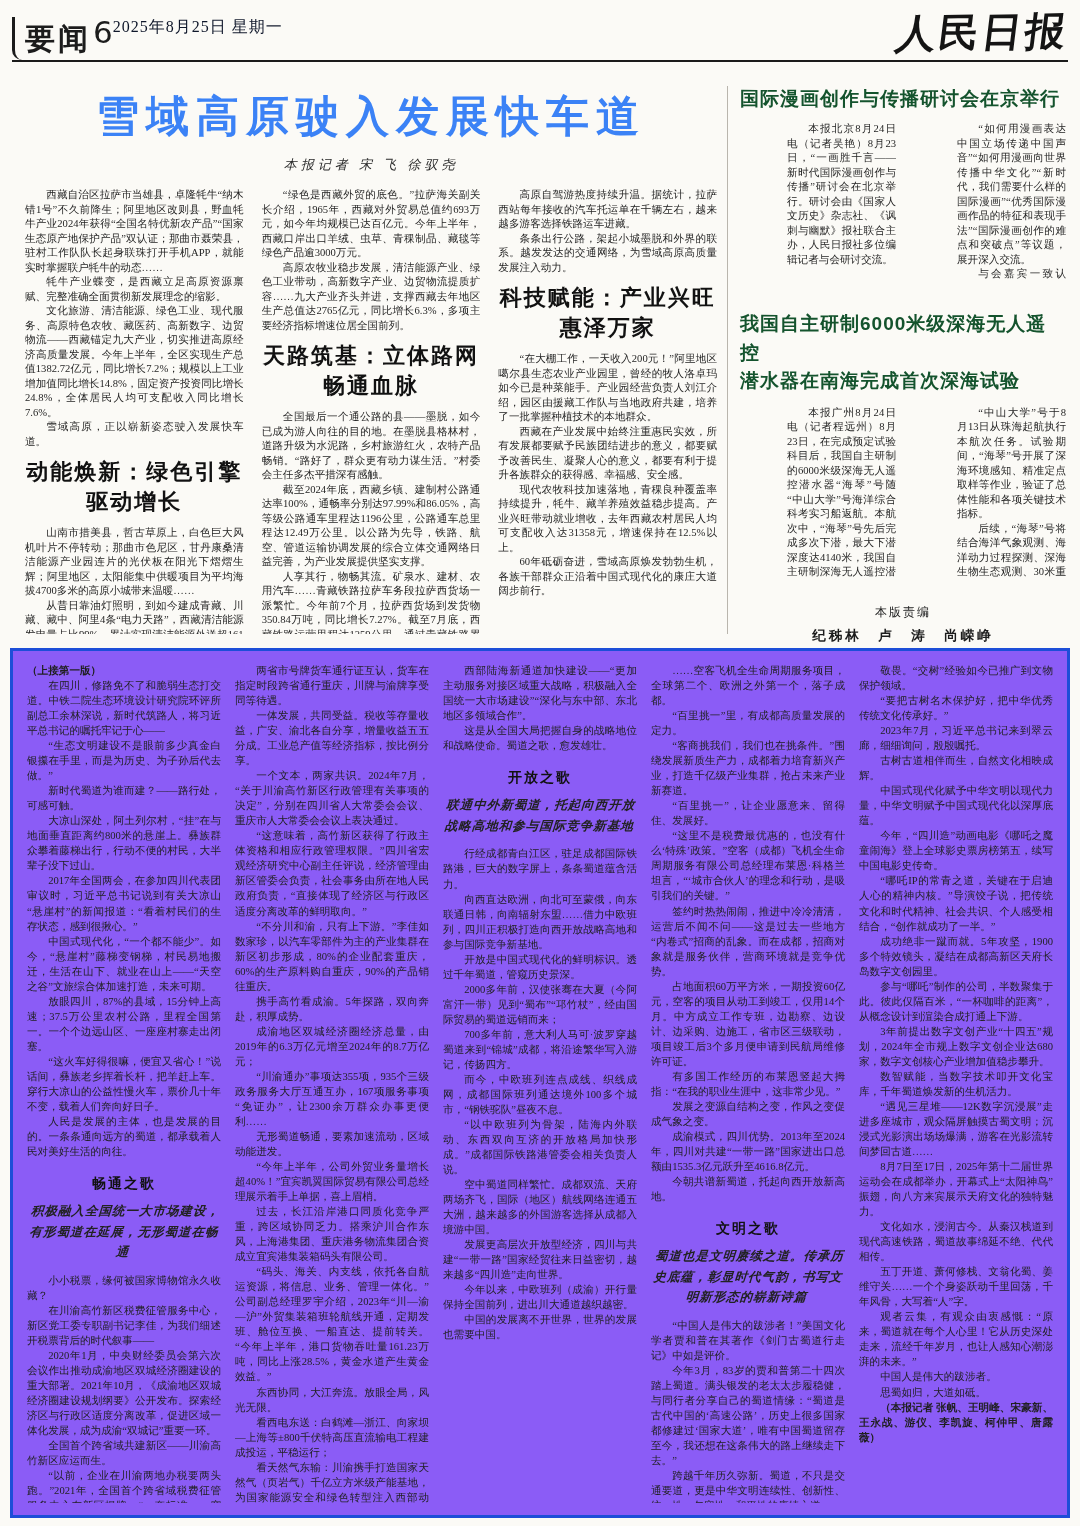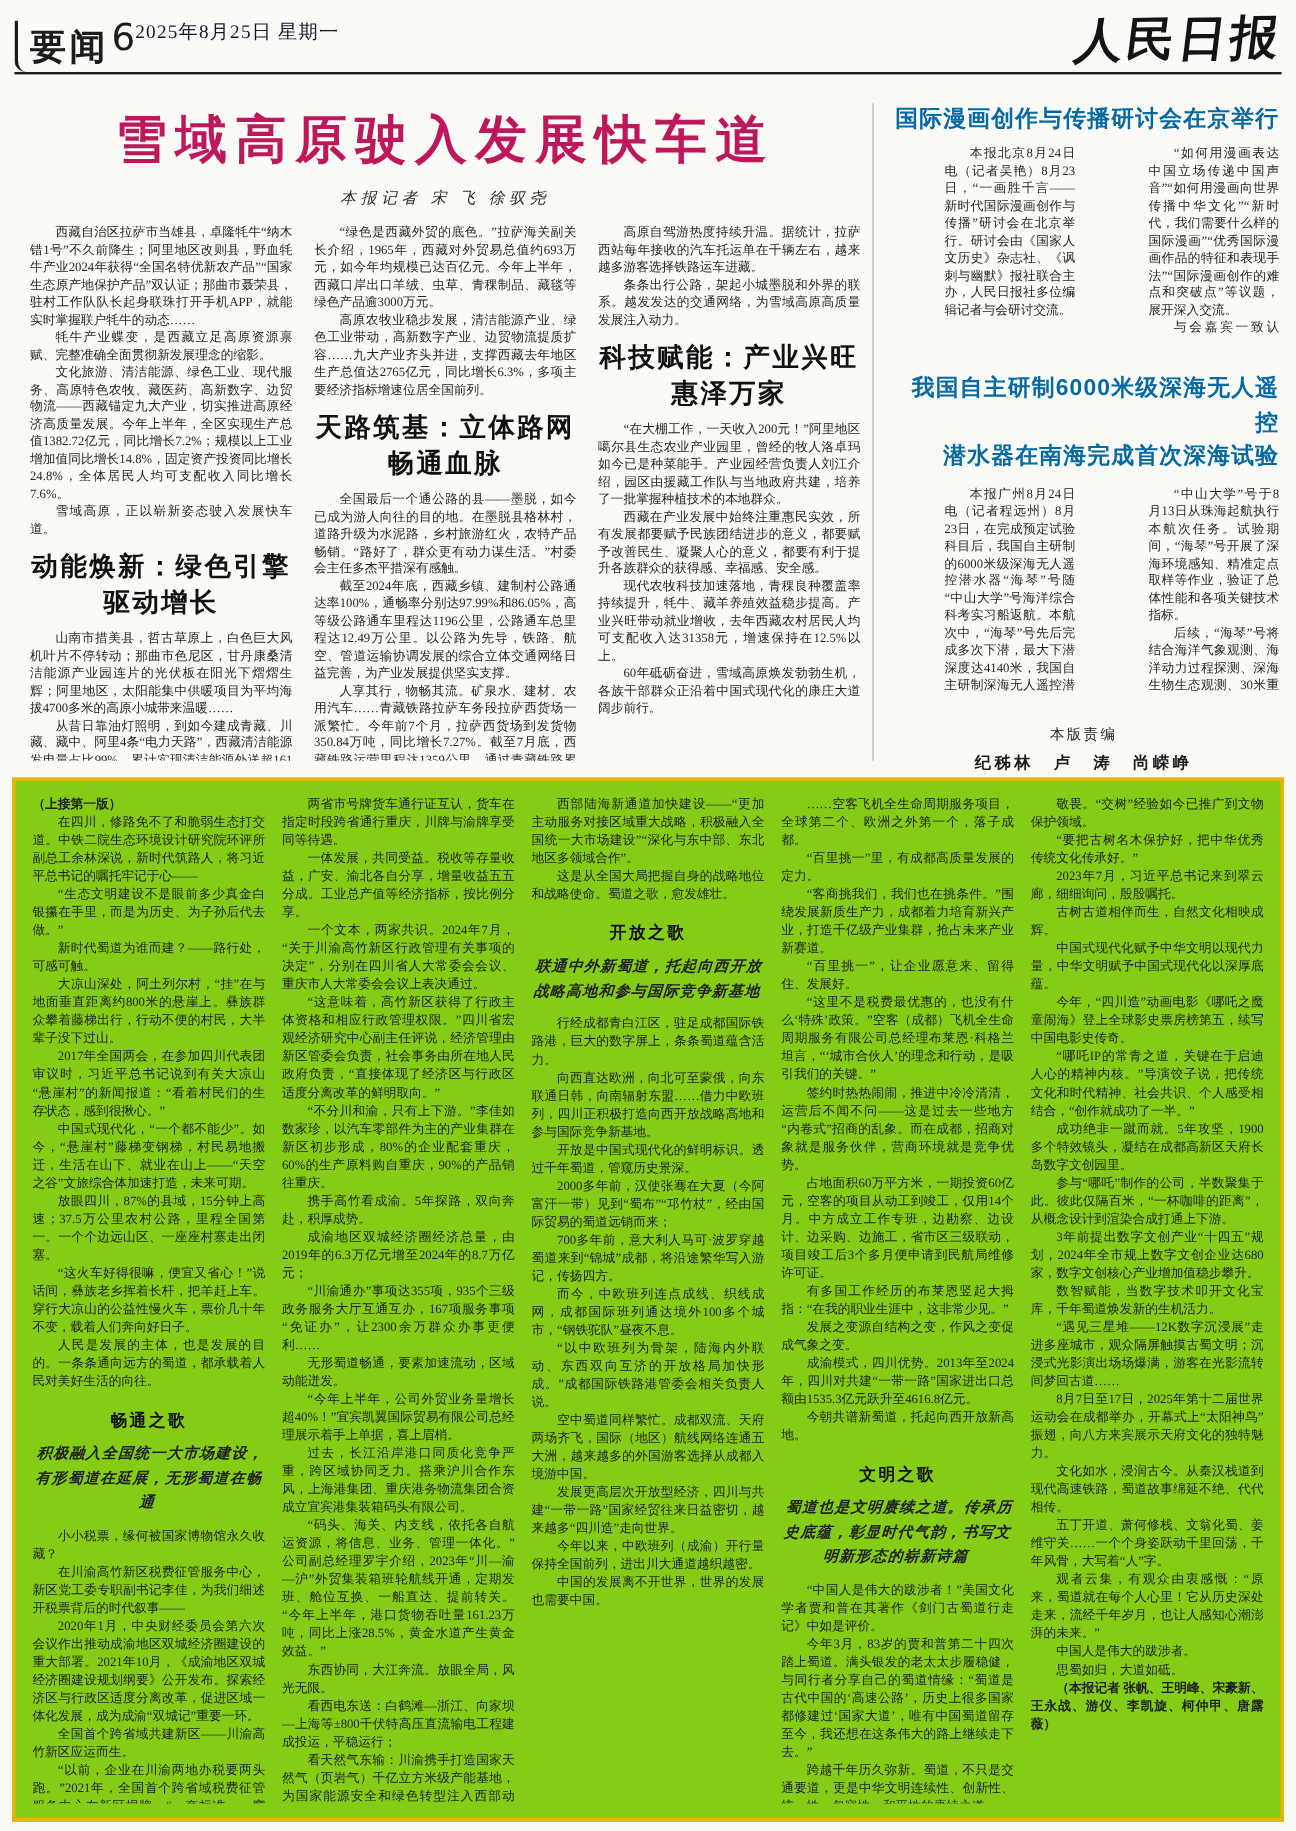--- a/index.html
+++ b/index.html
@@ -33,50 +33,50 @@
   .masthead{
     font-family:"Liberation Serif",serif;font-weight:700;font-size:40px;
     letter-spacing:3px;transform:skewX(-8deg) rotate(-1deg);
     padding-bottom:0px;color:#141414;
   }
   
   .main-article{position:absolute;left:25px;top:74px;width:692px;}
   .main-title{
     margin:14px 0 6px;text-align:center;
     font-family:"Liberation Sans","DejaVu Sans",sans-serif;
-    font-weight:900;font-size:43px;letter-spacing:7px;color:#be185d;
+    font-weight:900;font-size:43px;letter-spacing:7px;color:#3b82f6;
   }
   .byline{
     text-align:center;font-size:13px;font-style:italic;
     letter-spacing:4px;margin:10px 0 14px;color:#2a2a2a;
   }
   .cols{display:flex;gap:18px;}
   .col{flex:1 1 0;height:446px;overflow:hidden;}
   
   .v-rule{position:absolute;left:727px;top:86px;height:548px;width:1px;background:#b9b5ad;}
   .right-rail{position:absolute;left:740px;top:74px;width:326px;}
   .rail-title{
-    margin:12px 0 10px;text-align:right;
-    font-family:"Liberation Sans","DejaVu Sans",sans-serif;
-    font-weight:700;font-size:19px;letter-spacing:1px;color:#0369a1;
+    margin:12px 0 10px;text-align:left;
+    font-family:"Liberation Sans","DejaVu Sans",sans-serif;
+    font-weight:700;font-size:19px;letter-spacing:1px;color:#14532d;
   }
   .rail-title.two-line{font-size:19px;line-height:1.5;margin-top:30px;}
   .rail-cols{display:flex;gap:14px;}
   .rail-col{flex:1 1 0;height:158px;overflow:hidden;margin-left:47px;}
   .rail-col.tall{height:172px;}
   .editors{margin-top:26px;text-align:center;}
   .editors-label{font-size:12px;letter-spacing:2px;color:#222;}
   .editors-names{
     margin-top:6px;font-size:13.5px;font-weight:700;letter-spacing:3px;
     font-family:"Liberation Sans","DejaVu Sans",sans-serif;
   }
   
   .continuation-box{
     position:absolute;left:10px;right:10px;top:648px;bottom:8px;
-    border:3px solid #eab308;background:#84cc16;
+    border:3px solid #1d4ed8;background:#8b5cf6;
     padding:12px 14px;box-sizing:border-box;
   }
   .cols5{display:flex;gap:14px;height:100%;}
   .col5{flex:1 1 0;height:100%;overflow:hidden;}
   
   .para{
     margin:0;padding:0;text-indent:2em;text-align:justify;
     font-size:10.6px;line-height:1.37;color:#1f1f1f;
   }
   .col5 .para{line-height:1.42;}

